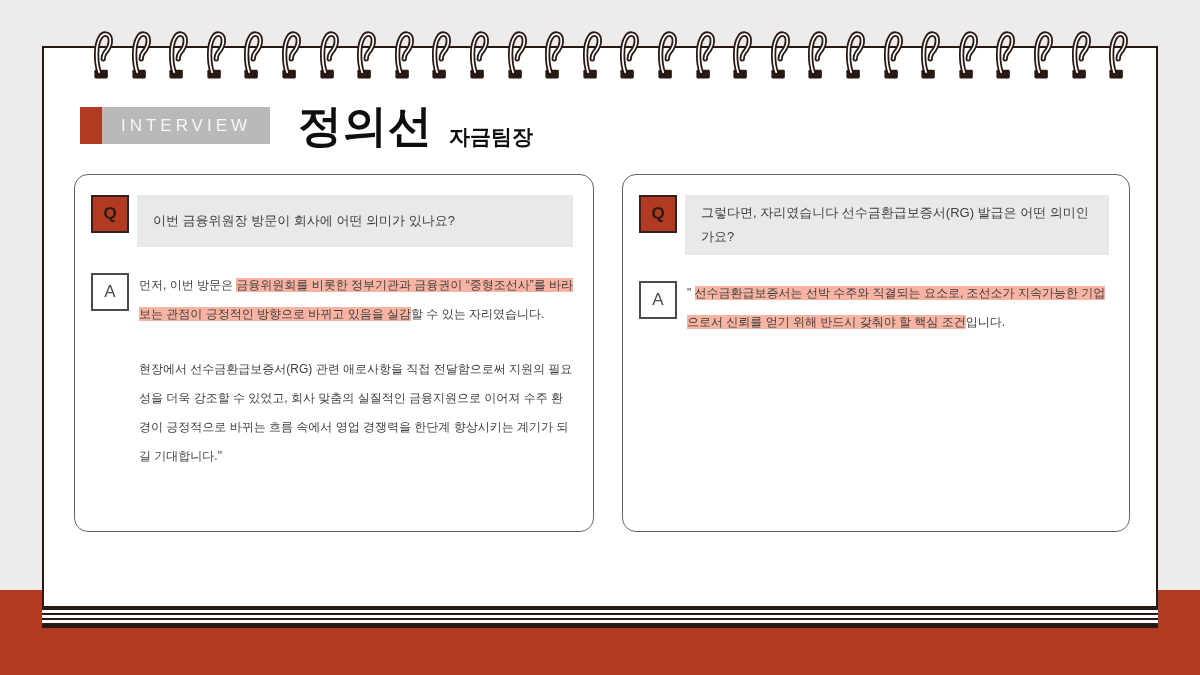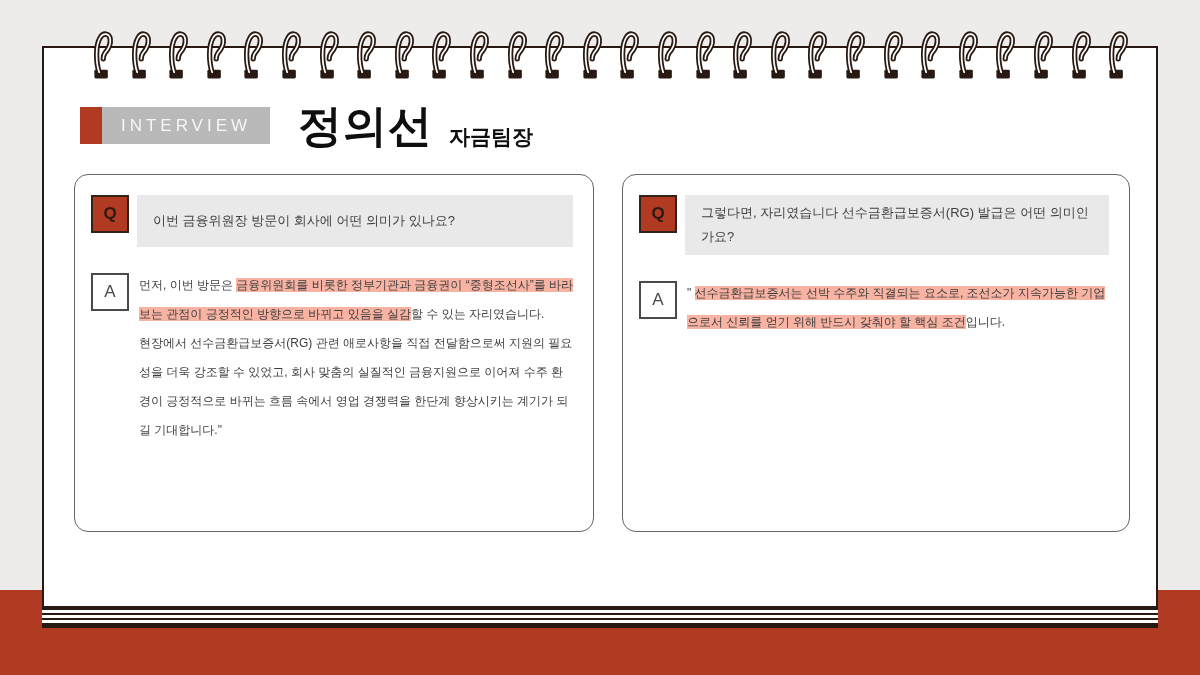--- a/index.html
+++ b/index.html
@@ -91,21 +91,21 @@
   }
   .a-row{display:flex;align-items:flex-start;margin-top:24px;}
   .a-badge{
     flex:0 0 38px;width:38px;height:38px;background:#fff;
     border:2px solid #4a4a4a;display:flex;align-items:center;justify-content:center;
     font-size:17px;color:#4a4a4a;font-weight:500;margin-top:2px;
   }
   .a-text{
     flex:1;margin-left:10px;font-size:12px;line-height:29px;color:var(--text);
   }
-  .a-text p + p{}
+  .a-text p + p{margin-top:26px;}
   .hl{background:var(--highlight);}
 </style>
 </head>
 <body>
 
 <div class="stage">
 
   <div class="red-band"></div>
 
   <div class="page">

